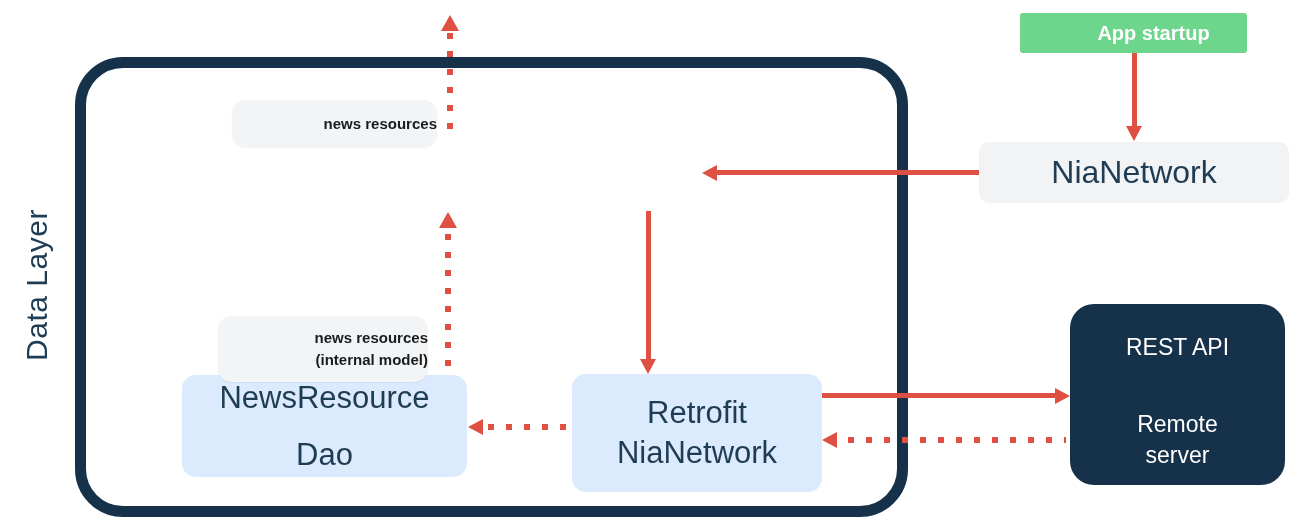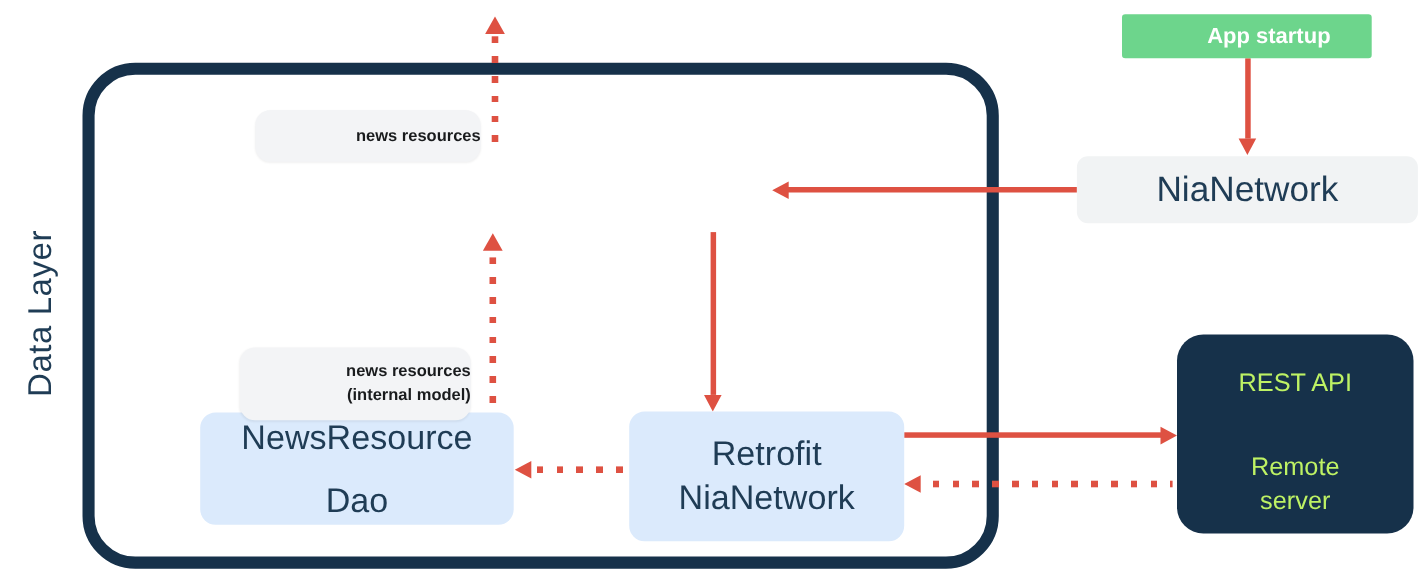--- a/index.html
+++ b/index.html
@@ -34,21 +34,21 @@
     display:flex;flex-direction:column;align-items:center;justify-content:center;
     text-align:center;color:var(--text-navy);
   }
   #box-repository{left:180px;top:140px;width:522px;height:71px;background:var(--yellow);border-radius:12px;font-size:31px;}
   #box-dao{left:182px;top:375px;width:285px;height:102px;background:var(--blue);border-radius:14px;font-size:31px;line-height:41px;gap:16px;}
   #box-network{left:572px;top:374px;width:250px;height:118px;background:var(--blue);border-radius:14px;font-size:31px;line-height:40px;}
   #box-workmanager{left:979px;top:142px;width:310px;height:61px;background:var(--gray);border-radius:10px;font-size:32px;}
   #box-appstartup{left:1020px;top:13px;width:227px;height:40px;background:var(--green);border-radius:3px;color:#fff;font-size:20px;font-weight:700;padding-left:40px;}
   #box-restapi{
     left:1070px;top:304px;width:215px;height:181px;background:var(--navy);
-    border-radius:24px;color:#bef264;font-size:23px;font-weight:500;
+    border-radius:24px;color:#ffffff;font-size:23px;font-weight:500;
     justify-content:flex-start;padding-top:28px;line-height:30px;
   }
   #box-restapi .gap{height:47px;}
   #box-restapi .sub{line-height:31px;}
   
   .tag{
     position:absolute;background:var(--tag-bg);border-radius:14px;z-index:4;
     display:flex;flex-direction:column;align-items:flex-end;justify-content:center;
     text-align:center;font-size:15px;font-weight:700;color:#191b1d;line-height:22px;
     box-shadow:0 1px 2px rgba(0,0,0,.06);

